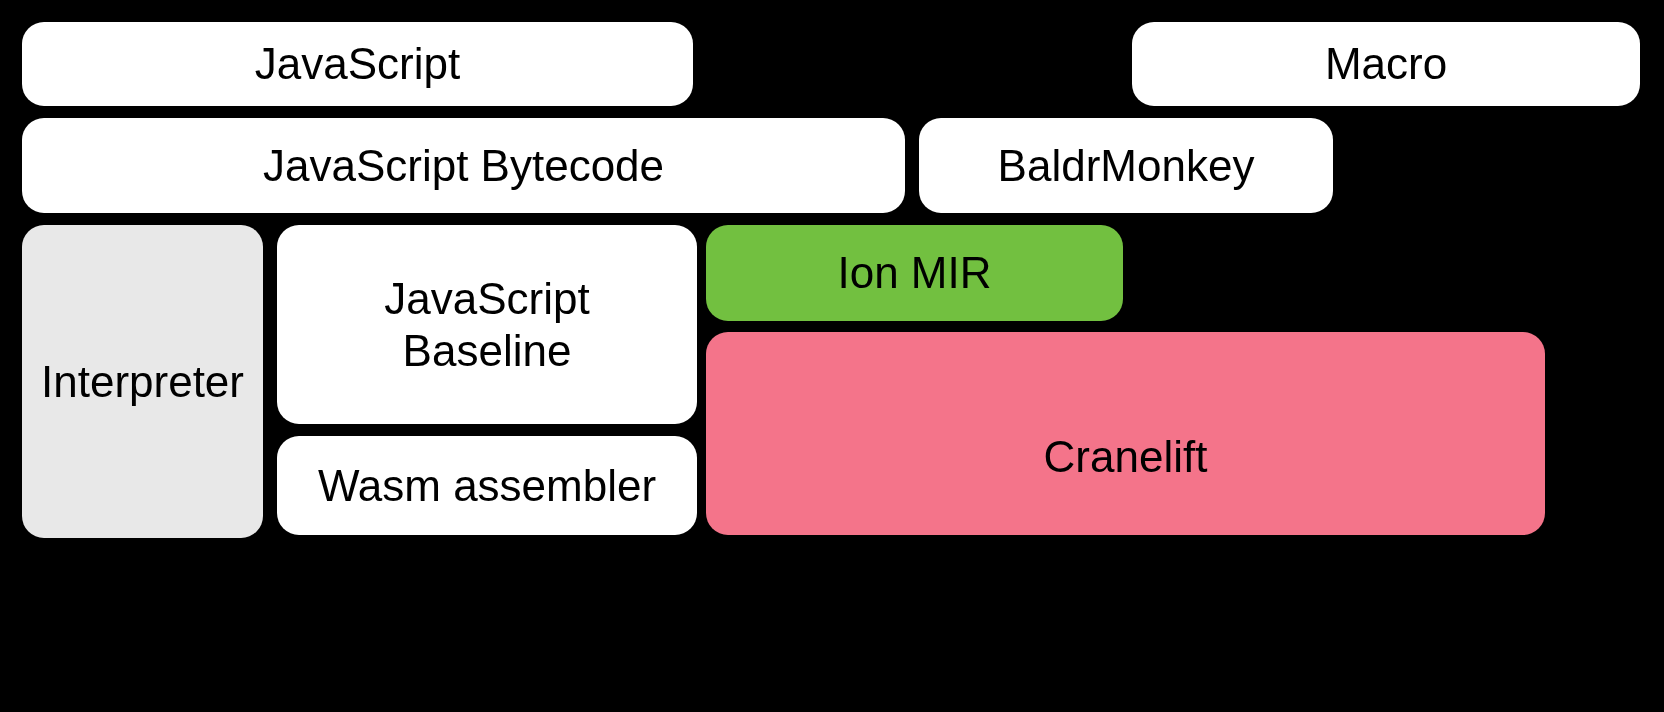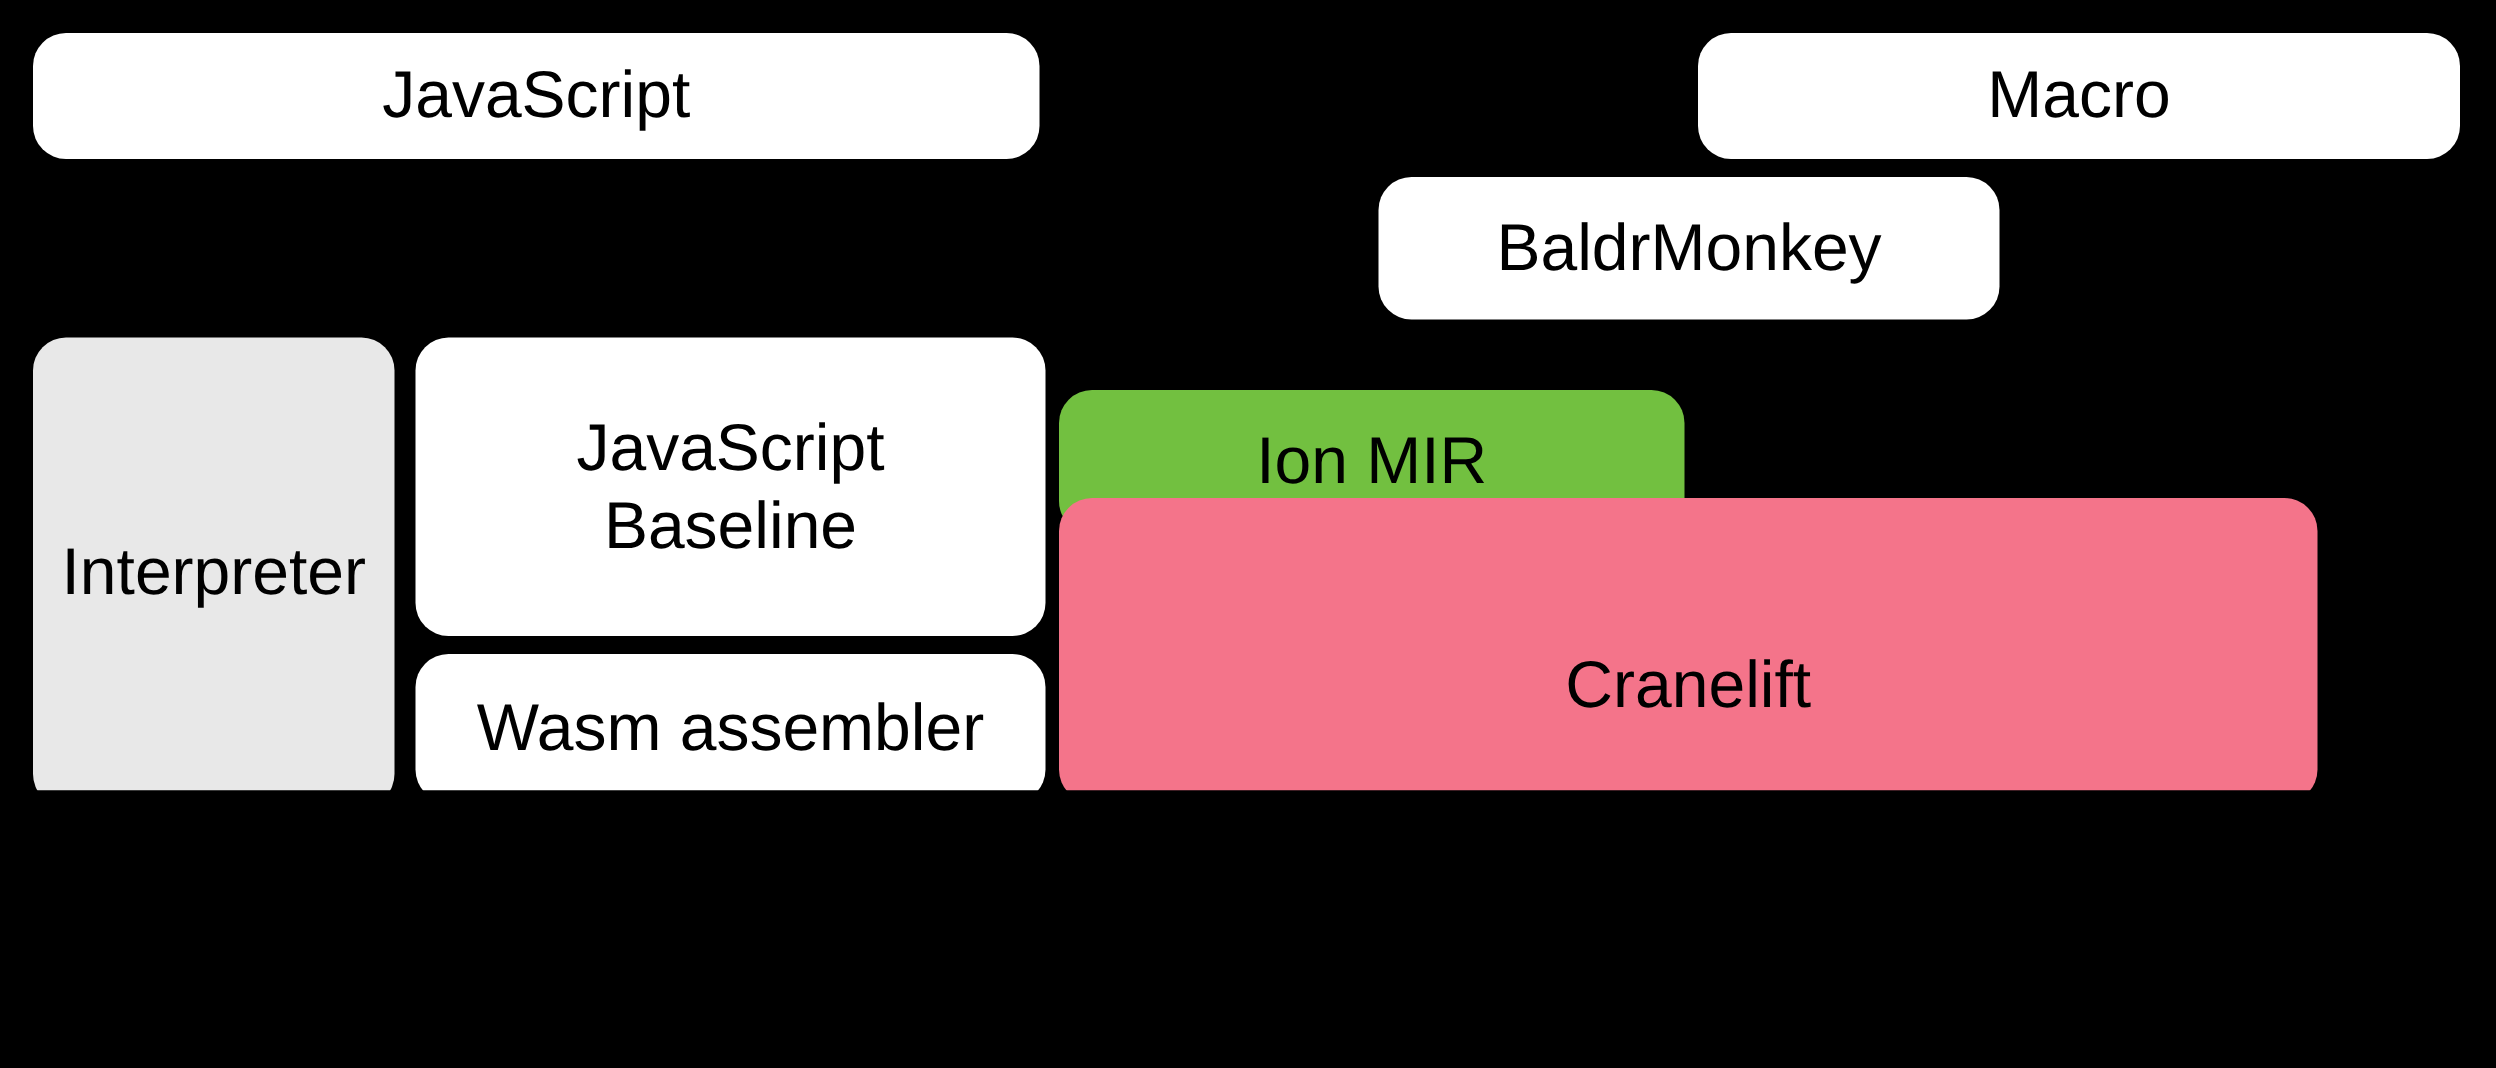--- a/index.html
+++ b/index.html
@@ -3,21 +3,21 @@
 <meta charset="utf-8">
 <style>
   html, body {
     margin: 0;
     padding: 0;
     background: #000000;
   }
   #canvas {
     position: relative;
     width: 1664px;
-    height: 527px;
+    height: 712px;
     background: #000000;
     overflow: hidden;
     font-family: "Liberation Sans", sans-serif;
   }
   .box {
     position: absolute;
     box-sizing: border-box;
     border-radius: 22px;
     display: flex;
     align-items: center;
@@ -26,21 +26,21 @@
     color: #000000;
     font-size: 44px;
     line-height: 1.18;
     font-weight: 400;
     letter-spacing: 0px;
     white-space: pre-line;
     padding: 0 10px;
   }
   .box.white   { background: #ffffff; }
   .box.grey    { background: #e8e8e8; }
-  .box.green   { background: #72c040; margin-top: 35px; }
+  .box.green   { background: #72c040; }
   .box.pink    { background: #f4748a; }
 
   
   #b-javascript        { left: 22px;   top: 22px;  width: 671px; height: 84px; }
   #b-asmjs             { left: 706px;  top: 22px;  width: 414px; height: 84px; }
   #b-wasm              { left: 1132px; top: 22px;  width: 508px; height: 84px; }
 
   
   #b-js-bytecode       { left: 22px;   top: 118px; width: 883px; height: 95px; }
   #b-baldrmonkey       { left: 919px;  top: 118px; width: 414px; height: 95px; }
@@ -62,20 +62,21 @@
 </head>
 <body>
 
 <div id="canvas">
 
   <div class="box white" id="b-javascript">JavaScript</div>
 
 
   <div class="box white" id="b-wasm">Macro</div>
 
+  <div class="box white" id="b-js-bytecode">JavaScript Bytecode</div>
 
   <div class="box white" id="b-baldrmonkey">BaldrMonkey</div>
 
   <div class="box grey" id="b-interpreter">Interpreter</div>
 
   <div class="box white" id="b-js-baseline">JavaScript
 Baseline</div>
 
   <div class="box white" id="b-macro-assembler">Wasm assembler</div>
 

